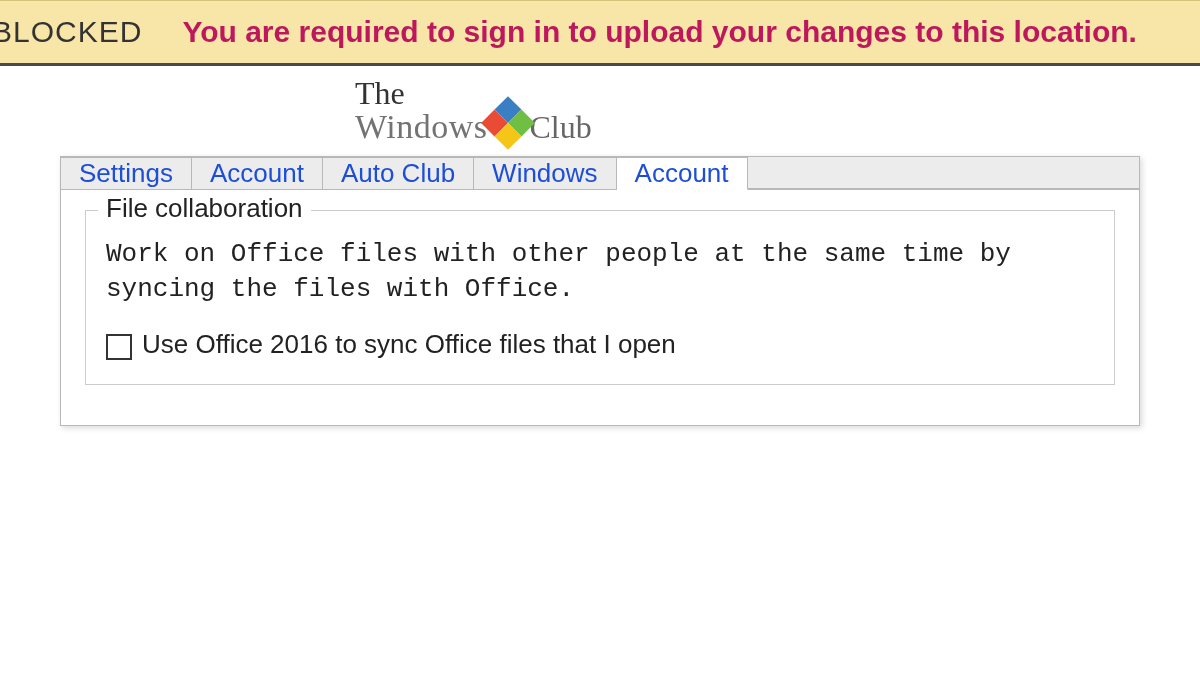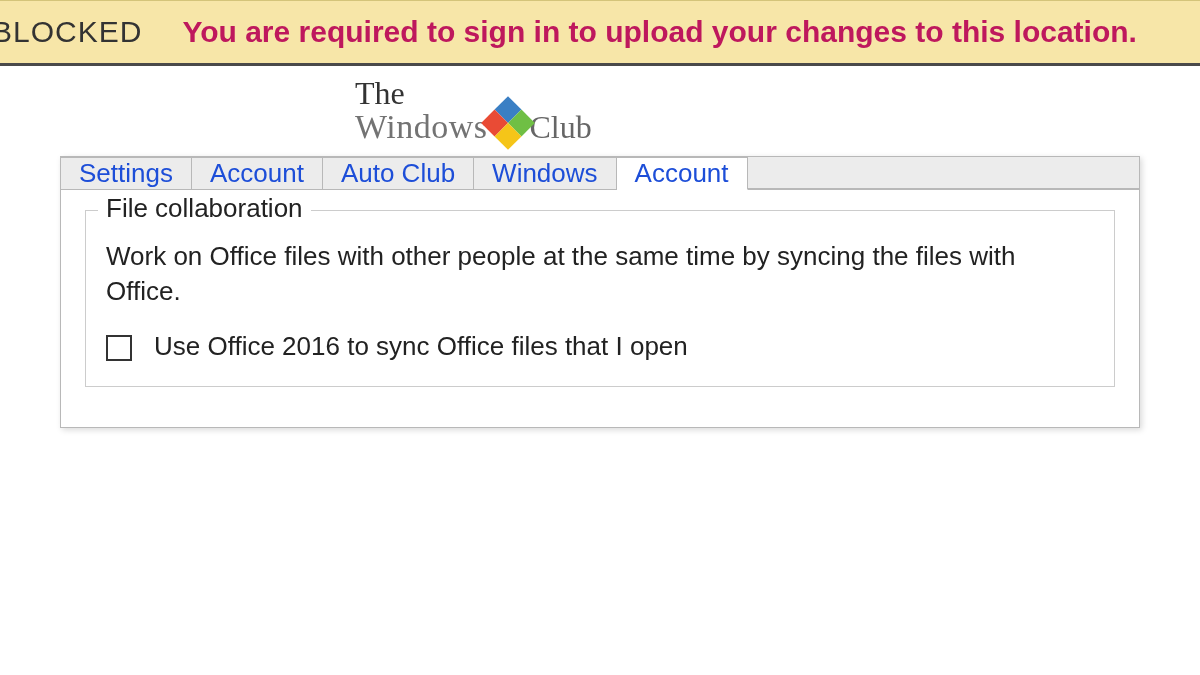--- a/index.html
+++ b/index.html
@@ -112,43 +112,44 @@
     .tabs-filler {
       flex: 1;
       border-bottom: 1px solid #b8b8b8;
       background: #ececec;
     }
     .tab-content {
       padding: 20px 24px 40px 24px;
     }
     .fieldset {
       border: 1px solid #cccccc;
-      padding: 4px 20px 24px 20px;
+      padding: 16px 20px 24px 20px;
       position: relative;
     }
     .fieldset-legend {
       position: absolute;
       top: -18px;
       left: 12px;
       background: #ffffff;
       padding: 0 8px;
       font-size: 26px;
       color: #222;
     }
     .fieldset-description {
       font-size: 26px;
       color: #222;
       line-height: 1.35;
-      margin-top: 24px;
+      margin-top: 10px;
       margin-bottom: 22px;
+      font-family: Liberation Mono, monospace;
     }
     .checkbox-row {
       display: flex;
-      align-items: flex-start;
-      gap: 22px;
+      align-items: center;
+      gap: 10px;
     }
     .checkbox {
       width: 26px;
       height: 26px;
       border: 2px solid #333;
       background: #ffffff;
       flex-shrink: 0;
       margin-top: 4px;
       cursor: pointer;
     }

